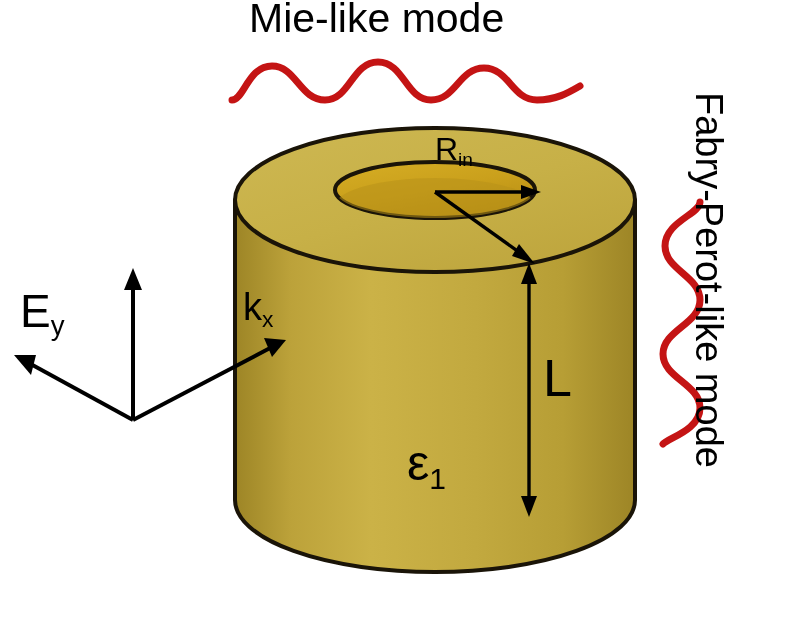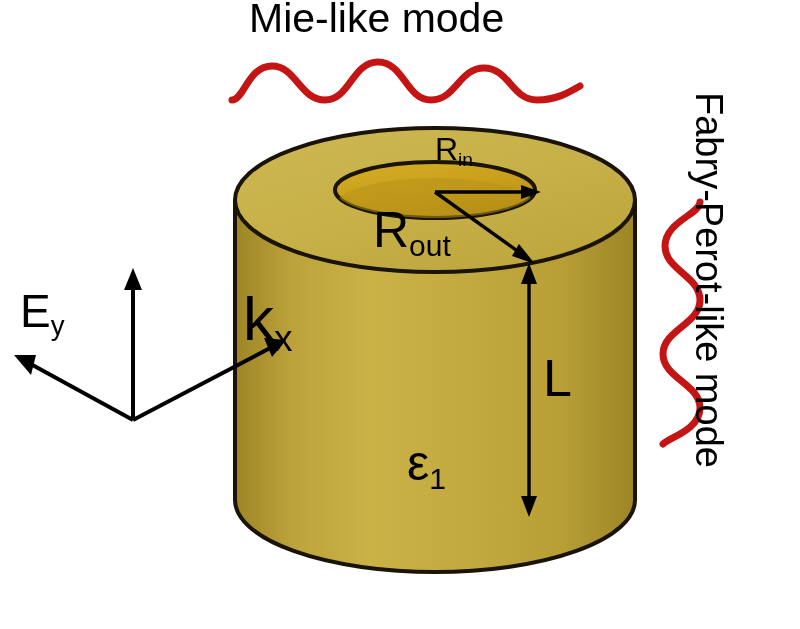--- a/index.html
+++ b/index.html
@@ -9,21 +9,21 @@
   #stage{position:absolute;left:0;top:0;width:800px;height:502px;}
   svg{position:absolute;left:0;top:0;width:800px;height:629px;overflow:visible;}
   .lbl{position:absolute;white-space:nowrap;line-height:1;font-weight:400;}
   .sub{font-size:0.60em;vertical-align:-0.30em;letter-spacing:0;}
   #mie-title{left:249px;top:-2px;font-size:41px;}
   #te-label{left:5px;top:166px;font-size:37px;}
   #fp-title{left:728px;top:92px;font-size:38px;transform-origin:0 0;
             transform:rotate(90deg);}
   #lbl-Ey{left:4px;top:288px;font-size:46px;margin-left:16px;}
   #lbl-Hz{left:132px;top:253px;font-size:46px;}
-  #lbl-kx{left:243px;top:288px;font-size:62px;}
+  #lbl-kx{left:243px;top:288px;font-size:38px;}
   #lbl-Rin{left:420px;top:133px;font-size:32px;margin-left:15px;}
   #lbl-Rout{left:373px;top:205px;font-size:50px;}
   #lbl-L{left:543px;top:352px;font-size:52px;}
   #lbl-eps1{left:407px;top:438px;font-size:50px;text-align:right;}
   #lbl-eps2{left:404px;top:544px;font-size:50px;}
 </style>
 </head>
 <body>
 
 <div id="stage">
@@ -108,20 +108,19 @@
   <div class="lbl" id="fp-title">Fabry-Perot-like mode</div>
 
 
   <div class="lbl" id="lbl-Ey"><span>E</span><span class="sub">y</span></div>
 
 
   <div class="lbl" id="lbl-kx"><span>k</span><span class="sub">x</span></div>
 
   <div class="lbl" id="lbl-Rin"><span>R</span><span class="sub">in</span></div>
 
-  <div class="lbl" id="lbl-Rout"><span>R</span><span class="sub">out</span></div>
 
   <div class="lbl" id="lbl-L">L</div>
 
   <div class="lbl" id="lbl-eps1"><span>ε</span><span class="sub">1</span></div>
 
 
 </div>
 
 </body></html>

